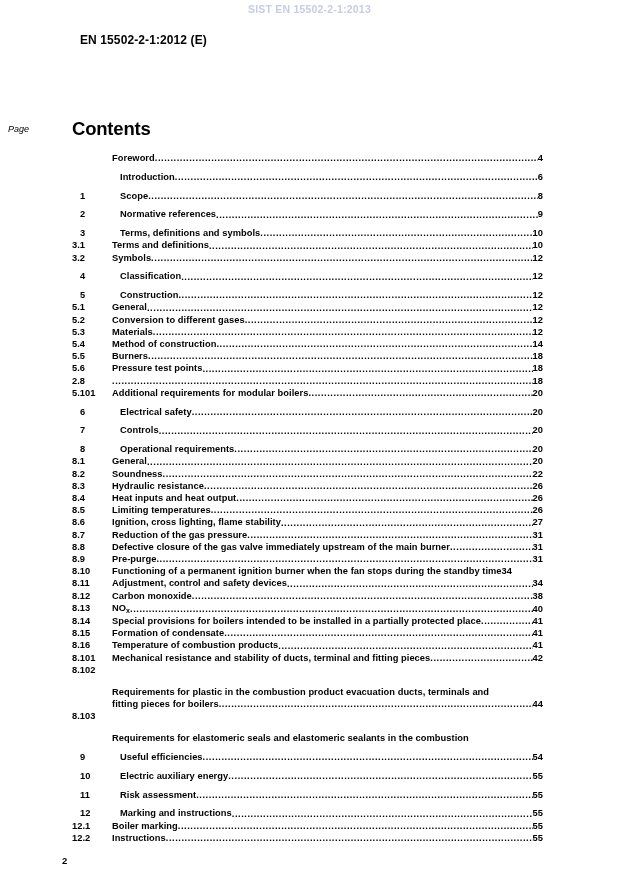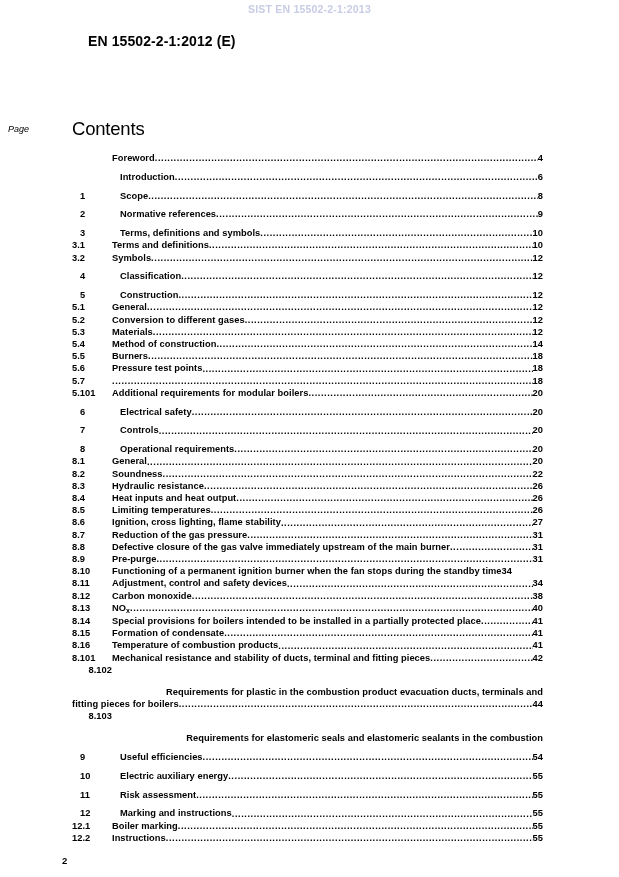--- a/index.html
+++ b/index.html
@@ -25,31 +25,31 @@
     width: 619px;
     text-align: center;
     font-size: 10.5px;
     font-weight: bold;
     letter-spacing: 0.2px;
     color: #c8cce4;
   }
   .doc-id {
     position: absolute;
     top: 33px;
-    left: 88px;
-    font-size: 14px;
+    left: 80px;
+    font-size: 12px;
     font-weight: bold;
     letter-spacing: 0.1px;
   }
   .contents-head {
     position: absolute;
     top: 118px;
     left: 72px;
     font-size: 18.5px;
-    font-weight: normal;
+    font-weight: bold;
     letter-spacing: -0.2px;
   }
   .page-col-label {
     position: absolute;
     top: 124px;
     left: 8px;
     width: 545px;
     text-align: left;
     font-size: 9px;
     font-weight: normal;
@@ -77,21 +77,21 @@
   }
   .toc-num {
     flex: 0 0 40px;
     width: 40px;
   }
   .toc-body {
     flex: 1 1 auto;
     min-width: 0;
     position: relative;
     display: flex;
-    align-items: center;
+    align-items: flex-end;
   }
   .toc-title {
     flex: 0 0 auto;
     white-space: nowrap;
   }
   .toc-leader {
     flex: 1 1 auto;
     overflow: hidden;
     margin: 0 0 0 0;
     position: relative;
@@ -112,25 +112,25 @@
     white-space: nowrap;
   }
   
   .toc-entry.wrap {
     display: block;
     white-space: normal;
   }
   .toc-entry.wrap .wrap-grid {
     display: flex;
     align-items: flex-start;
-    text-align: right;
   }
   .toc-entry.wrap .line2 {
     display: flex;
     align-items: center;
+    margin-left: 40px;
   }
   .toc-entry.wrap .wrap-text {
     flex: 1 1 auto;
     white-space: normal;
     margin-top: 22px;
   }
   sub {
     font-size: 7px;
     vertical-align: baseline;
     position: relative;
@@ -272,21 +272,21 @@
       </div>
       <div class="toc-entry">
         <div class="toc-num">5.6</div>
         <div class="toc-body">
           <span class="toc-title">Pressure test points</span>
           <span class="toc-leader"></span>
           <span class="toc-pg">18</span>
         </div>
       </div>
       <div class="toc-entry">
-        <div class="toc-num">5.7</div>
+        <div class="toc-num">2.8</div>
         <div class="toc-body">
           <span class="toc-leader"></span>
           <span class="toc-pg">18</span>
         </div>
       </div>
       <div class="toc-entry">
         <div class="toc-num">5.101</div>
         <div class="toc-body">
           <span class="toc-title">Additional requirements for modular boilers</span>
           <span class="toc-leader"></span>

